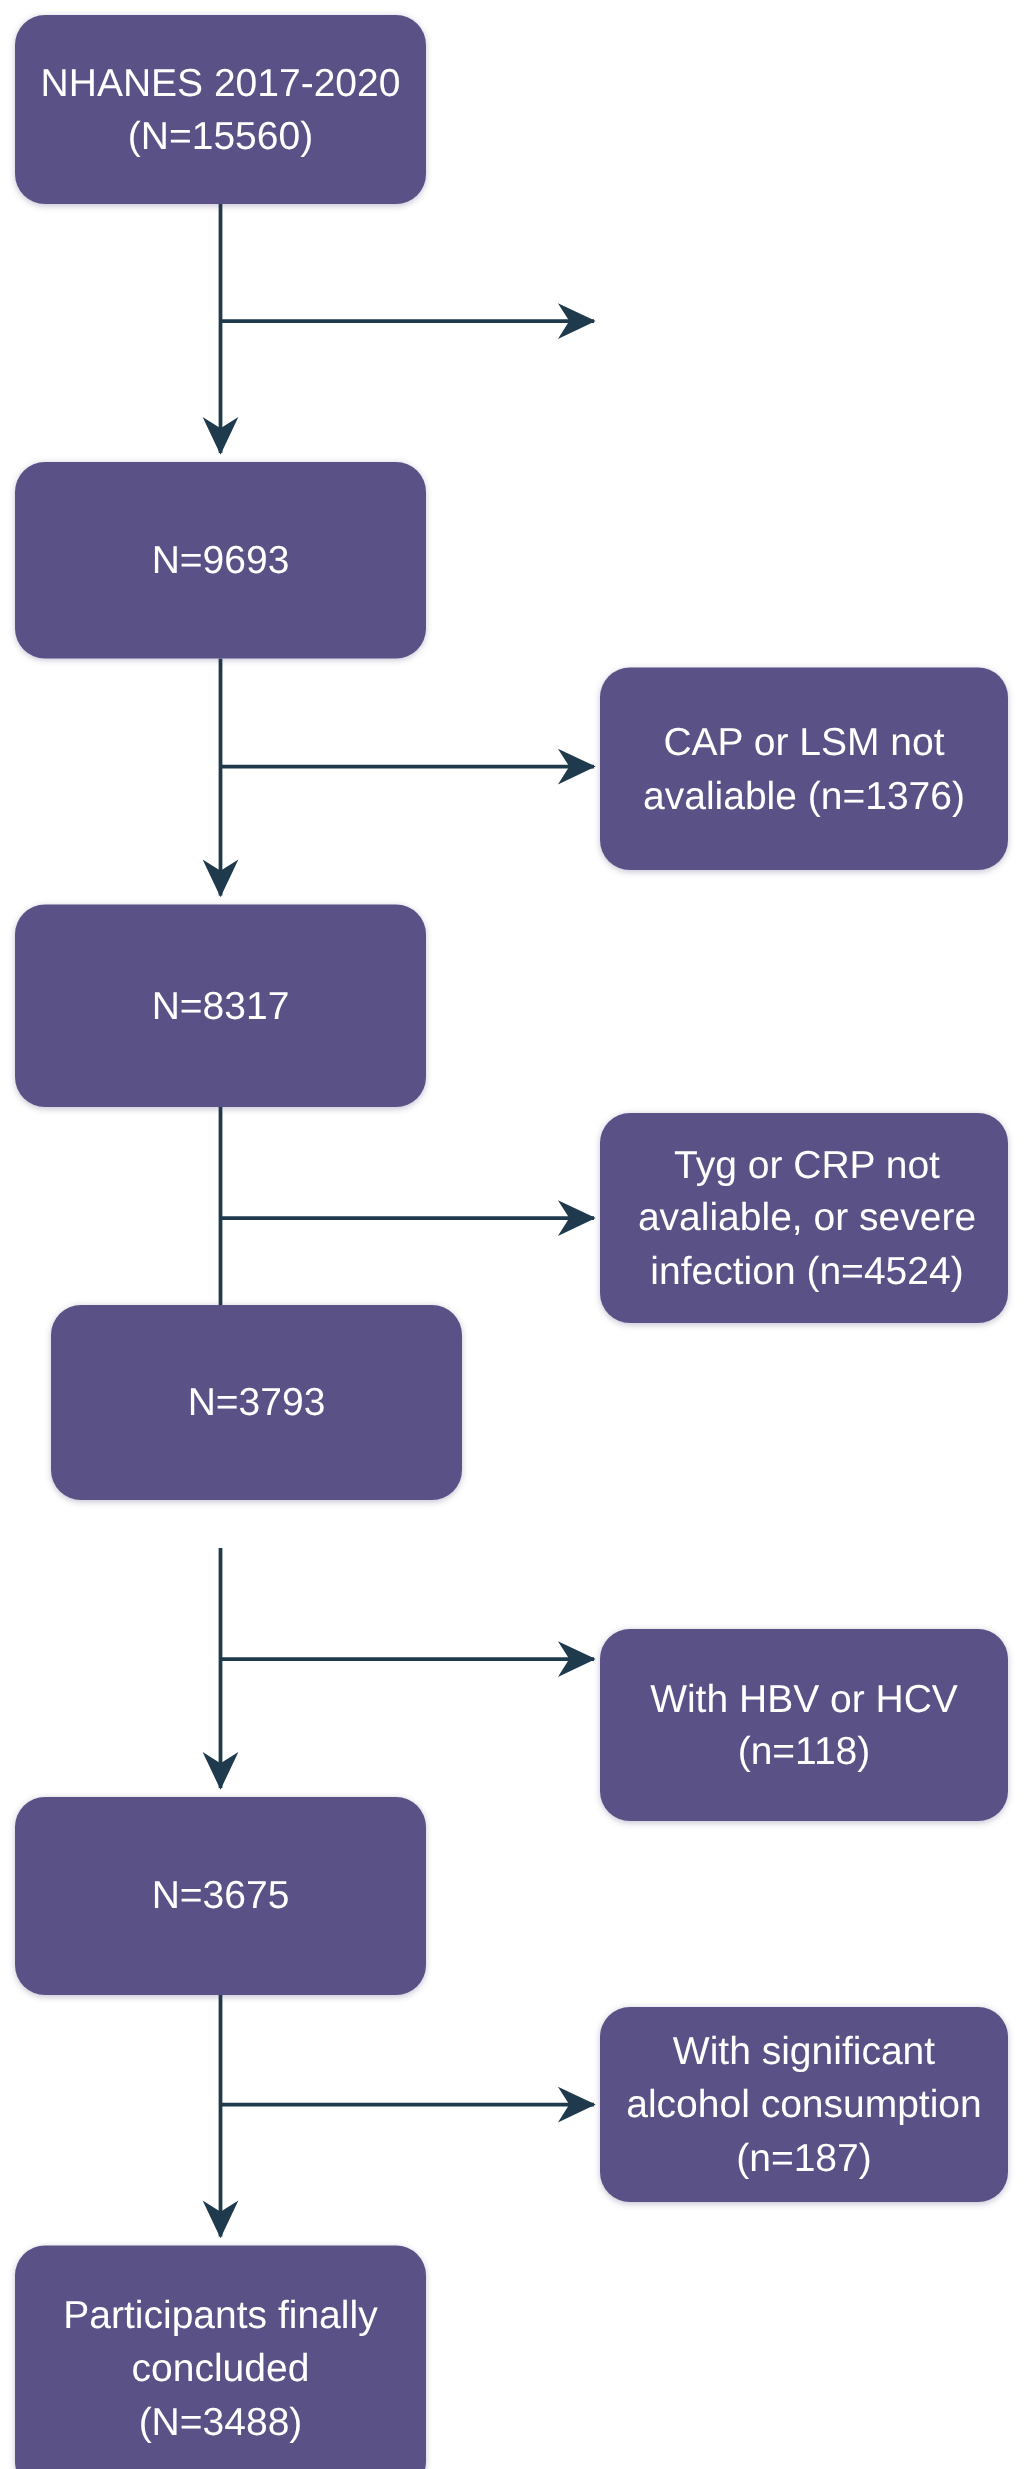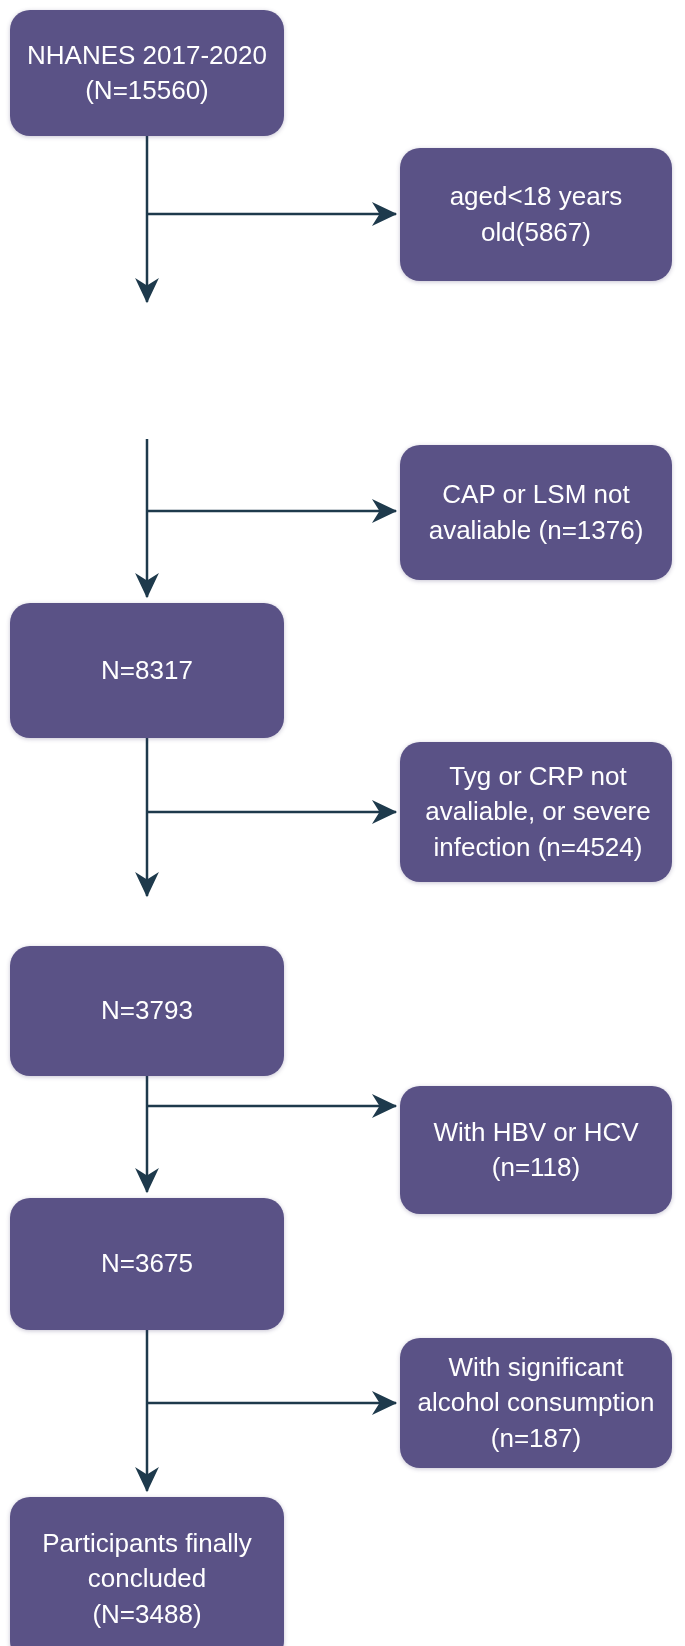--- a/index.html
+++ b/index.html
@@ -30,21 +30,21 @@
     white-space: pre-line;
     padding: 4px 8px;
     box-shadow: 0 1px 4px rgba(70, 60, 110, 0.30);
   }
   .main-col { left: 10px; width: 274px; }
   .excl-col { left: 400px; width: 272px; }
 
   .mb0 { top: 10px;   height: 126px; }
   .mb1 { top: 308px;  height: 131px; }
   .mb2 { top: 603px;  height: 135px; }
-  .mb3 { top: 946px;  height: 130px; }
+  .mb3 { top: 870px;  height: 130px; margin-left: 24px; }
   .mb4 { top: 1198px; height: 132px; }
   .mb5 { top: 1497px; height: 164px; }
 
   .eb0 { top: 148px;  height: 133px; }
   .eb1 { top: 445px;  height: 135px; }
   .eb2 { top: 742px;  height: 140px; padding-left: 12px; }
   .eb3 { top: 1042px; height: 128px; margin-top: 44px; }
   .eb4 { top: 1338px; height: 130px; }
 
   svg.connectors {
@@ -79,29 +79,28 @@
 
     <line class="conn" x1="147" y1="214" x2="396" y2="214" marker-end="url(#arrowhead)"></line>
     <line class="conn" x1="147" y1="511" x2="396" y2="511" marker-end="url(#arrowhead)"></line>
     <line class="conn" x1="147" y1="812" x2="396" y2="812" marker-end="url(#arrowhead)"></line>
     <line class="conn" x1="147" y1="1106" x2="396" y2="1106" marker-end="url(#arrowhead)"></line>
     <line class="conn" x1="147" y1="1403" x2="396" y2="1403" marker-end="url(#arrowhead)"></line>
   </svg>
 
   <div class="flow-box main-col mb0">NHANES 2017-2020
 (N=15560)</div>
+  <div class="flow-box main-col mb1">N=9693</div>
   <div class="flow-box main-col mb2">N=8317</div>
   <div class="flow-box main-col mb3">N=3793</div>
   <div class="flow-box main-col mb4">N=3675</div>
   <div class="flow-box main-col mb5">Participants finally
 concluded
 (N=3488)</div>
 
-  <div class="flow-box excl-col eb0">aged&lt;18 years
-old(5867)</div>
   <div class="flow-box excl-col eb1">CAP or LSM not
 avaliable (n=1376)</div>
   <div class="flow-box excl-col eb2">Tyg or CRP not
 avaliable, or  severe
 infection (n=4524)</div>
   <div class="flow-box excl-col eb3">With HBV or HCV
 (n=118)</div>
   <div class="flow-box excl-col eb4">With significant
 alcohol consumption
 (n=187)</div>

